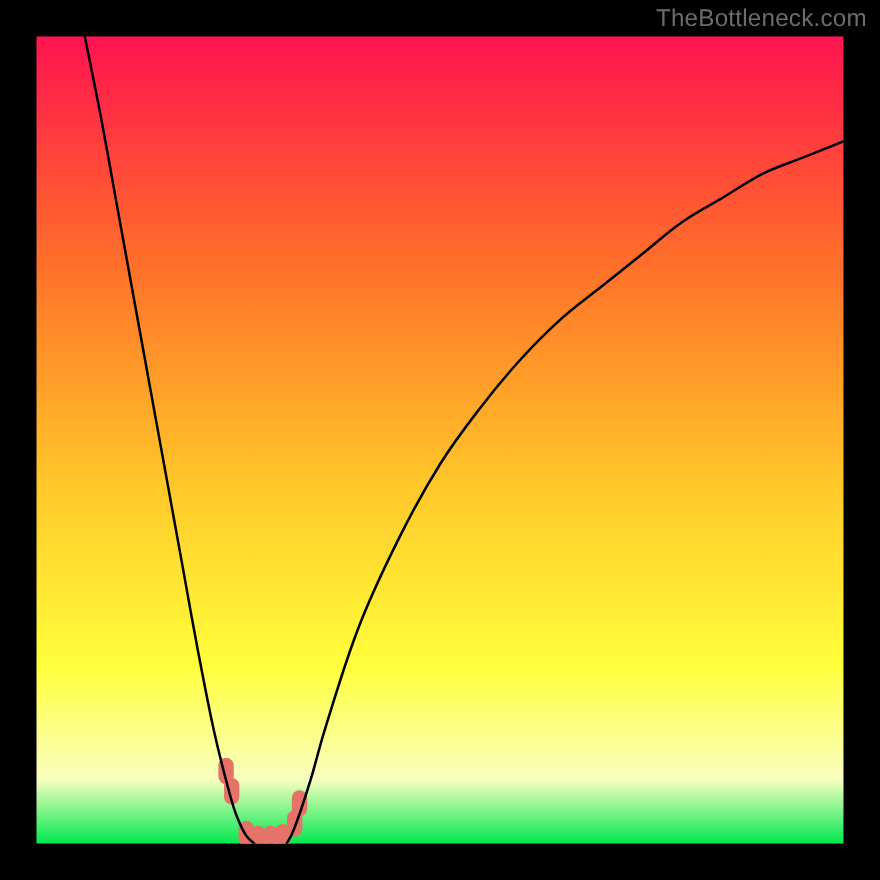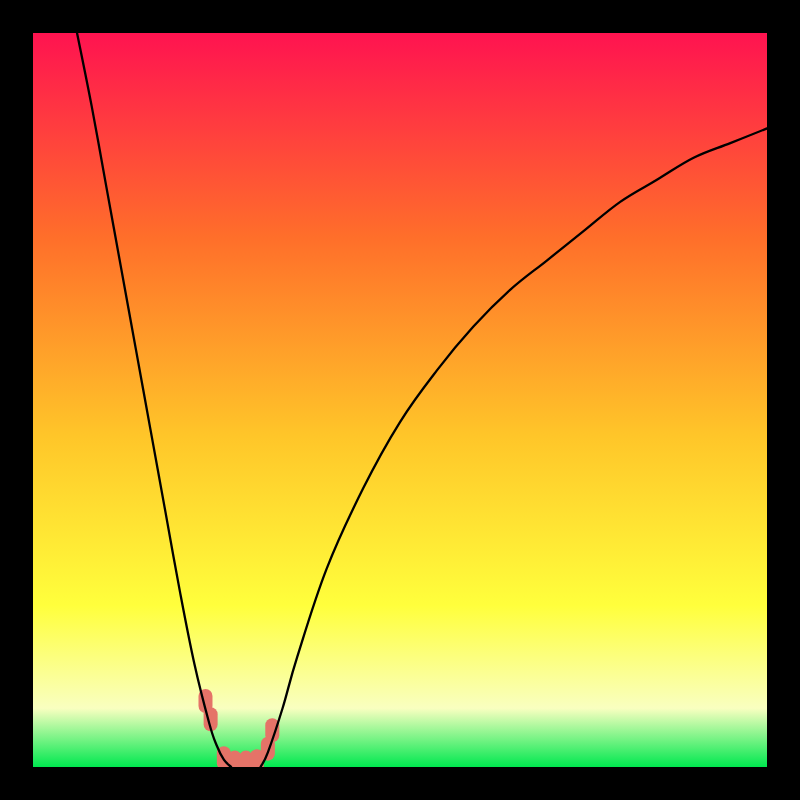--- a/index.html
+++ b/index.html
@@ -40,20 +40,21 @@
   .plot svg {
     width: 734px;
     height: 734px;
     display: block;
   }
 </style>
 </head>
 <body>
 
 <div class="frame">
+  <div class="watermark">TheBottleneck.com</div>
   <div class="plot">
     <svg viewBox="0 0 734 734" preserveAspectRatio="none">
       <defs>
         <linearGradient id="bg-grad" x1="0" y1="0" x2="0" y2="1">
           <stop id="g0" offset="0%" stop-color="#ff1350"></stop>
           <stop id="g1" offset="28%" stop-color="#ff6f2a"></stop>
           <stop id="g2" offset="55%" stop-color="#ffc629"></stop>
           <stop id="g3" offset="78%" stop-color="#ffff3c"></stop>
           <stop id="g4" offset="92%" stop-color="#f9ffc0"></stop>
           <stop id="g5" offset="100%" stop-color="#00e84f"></stop>

